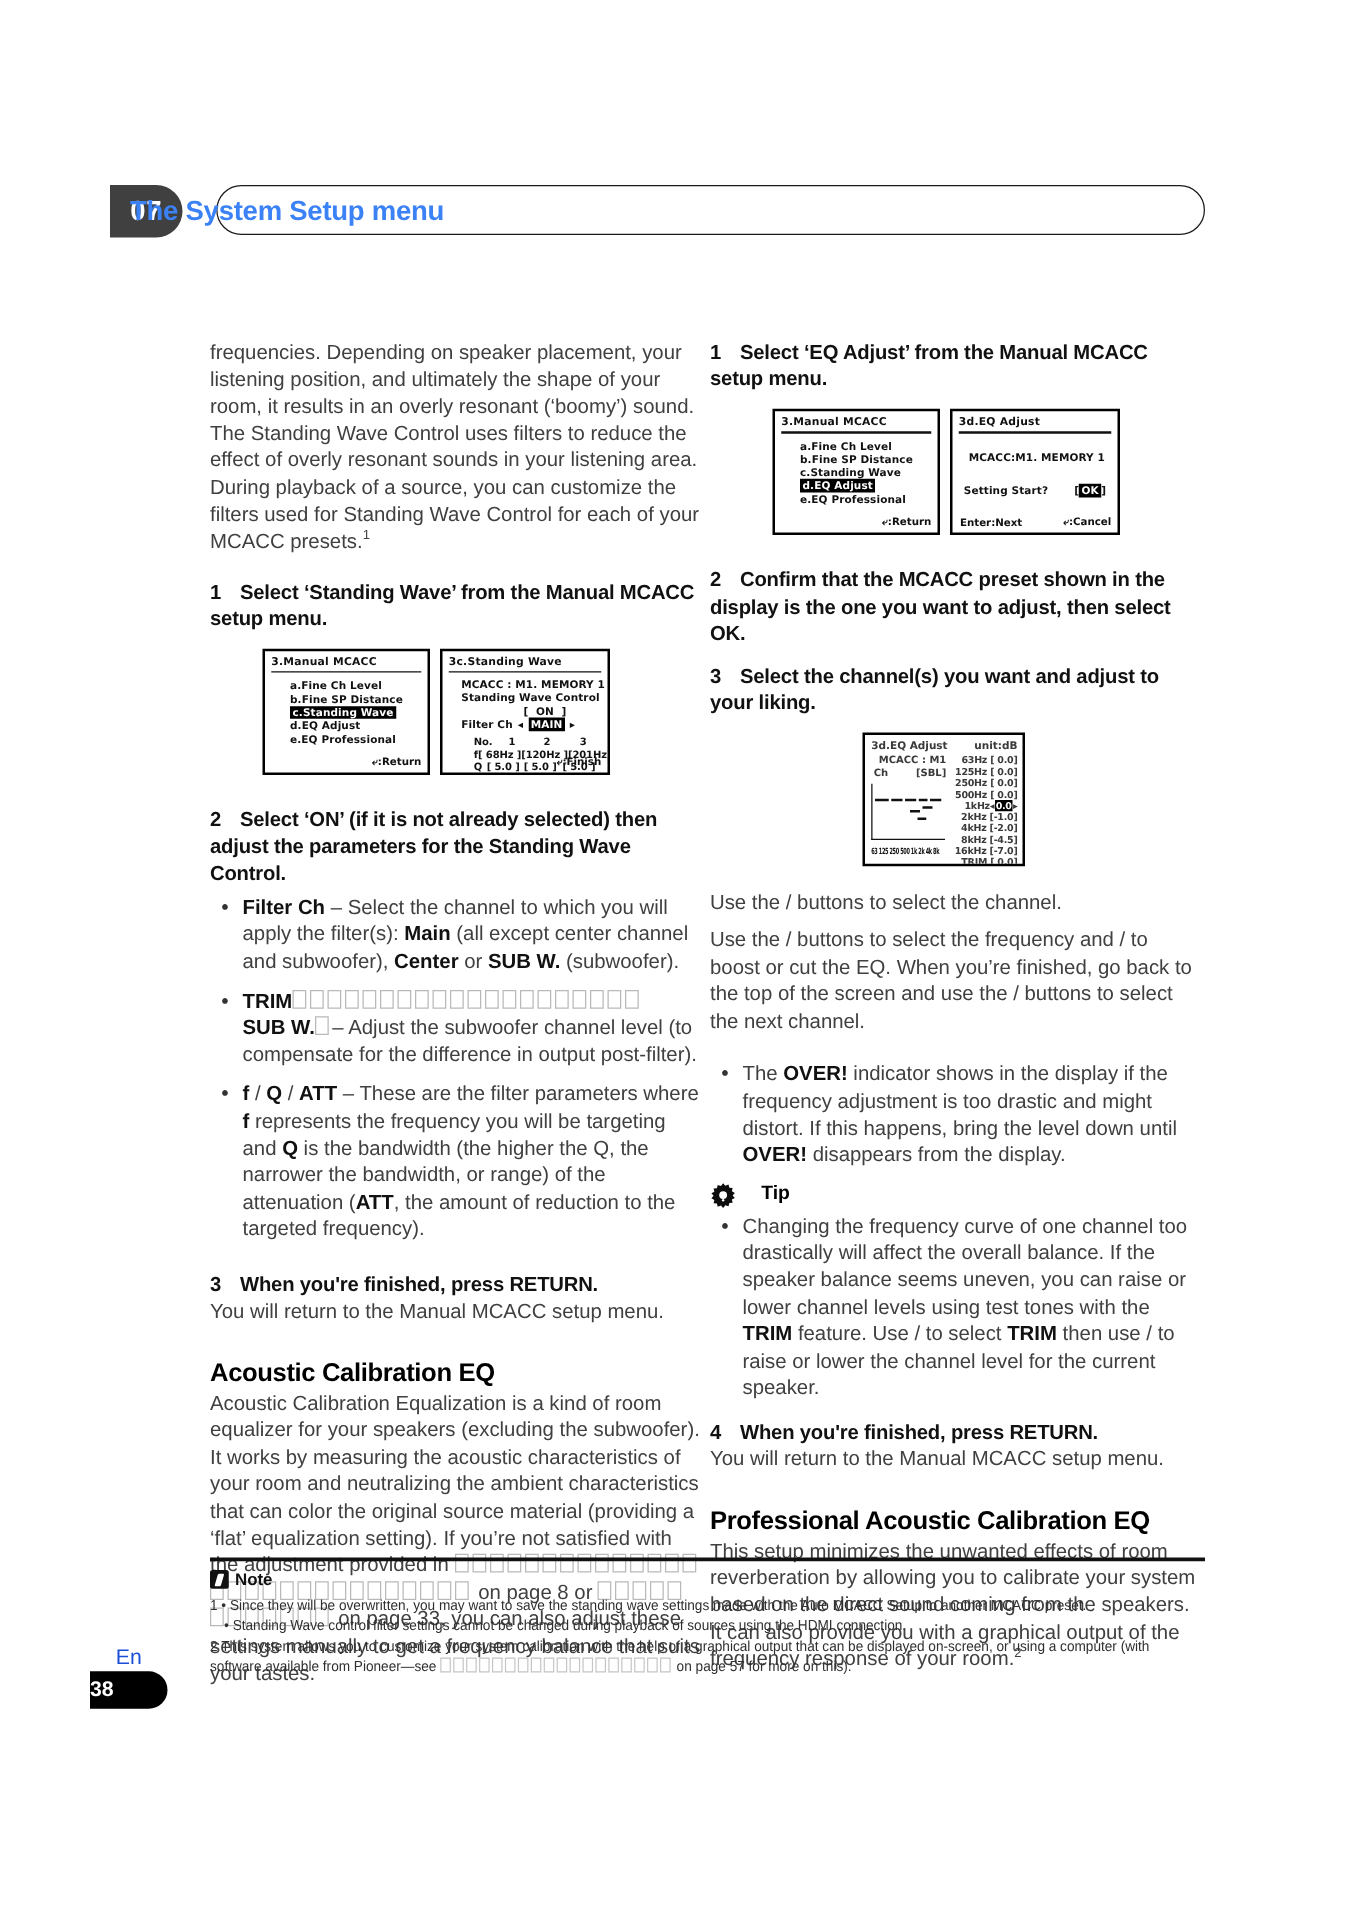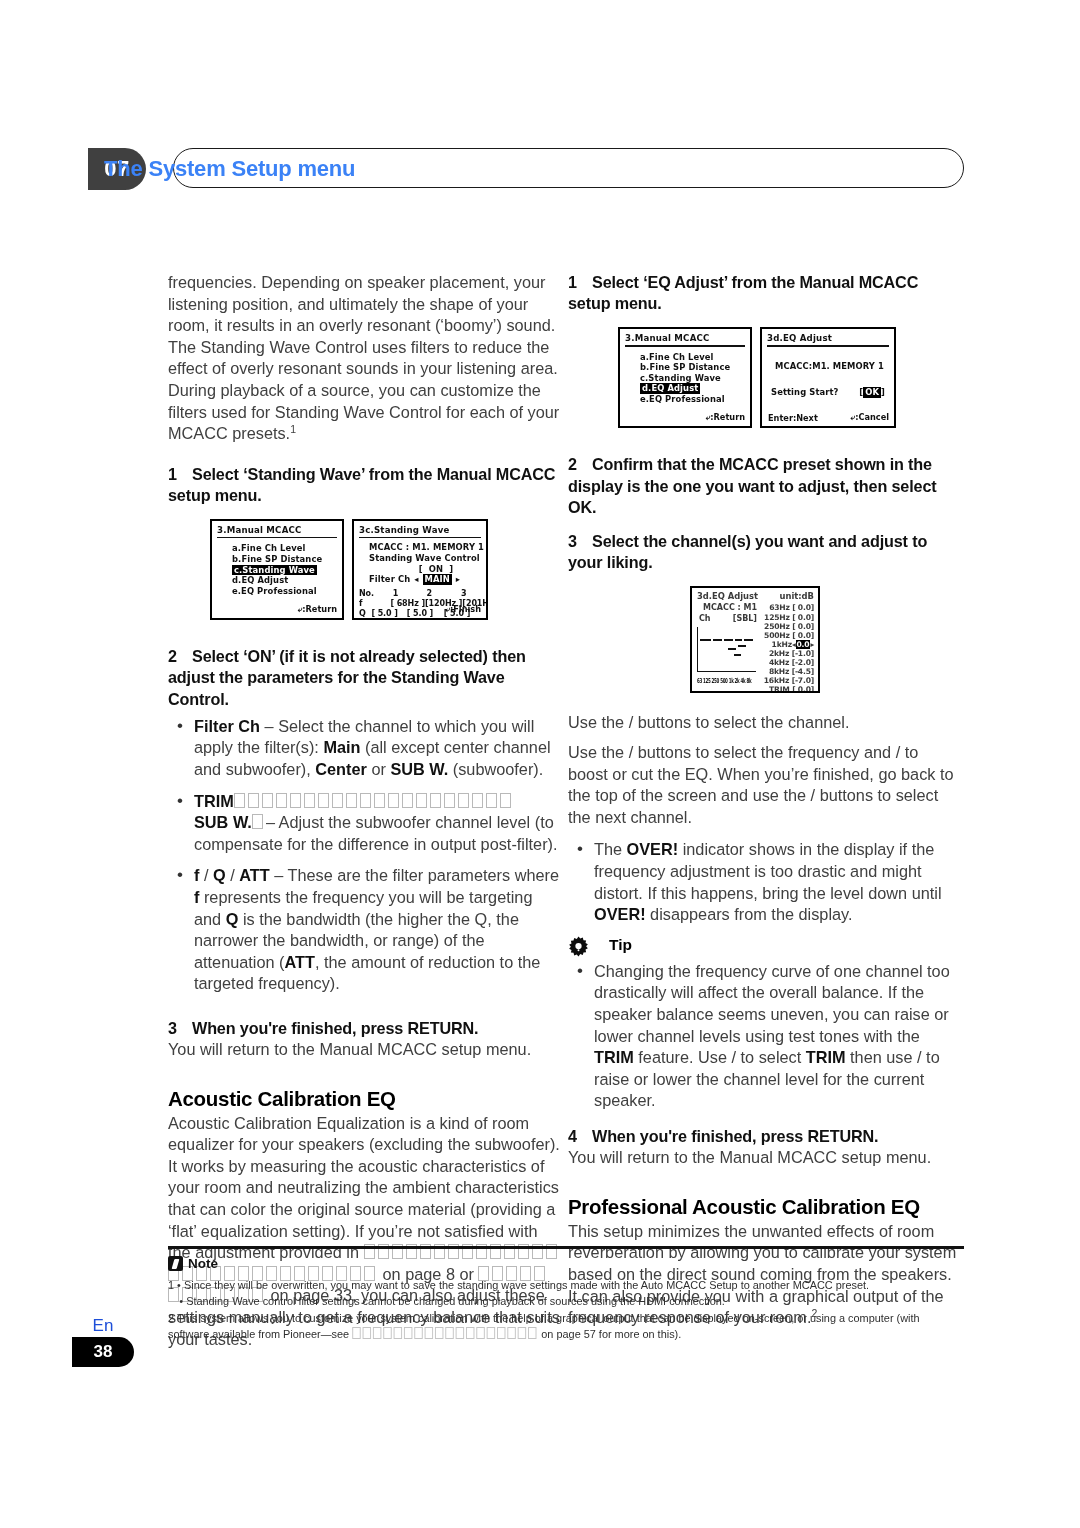--- a/index.html
+++ b/index.html
@@ -319,21 +319,21 @@
     position: absolute;
     left: 72px;
     top: 1337px;
     width: 62px;
     height: 30px;
     background: #000;
     border-radius: 0 15px 15px 0;
     color: #fff;
     font-weight: bold;
     font-size: 17px;
-    text-align: center;
+    text-align: left;
     line-height: 30px;
   }
   .page-lang {
     position: absolute;
     left: 72px;
     top: 1316px;
     width: 62px;
     text-align: center;
     font-size: 17px;
     color: #1d4ed8;
@@ -378,30 +378,30 @@
       <div class="lcd-body" style="padding-top:4px;">
         <div class="sw-line">MCACC  :  M1. MEMORY  1</div>
         <div class="sw-line">Standing  Wave  Control</div>
         <div class="sw-box-row" style="text-align:center; padding-left:32px;">[&nbsp;&nbsp;<span>ON</span>&nbsp;&nbsp;]</div>
         <div class="sw-line" style="display:flex; align-items:center; gap:4px;">
           <span>Filter  Ch</span>
           <span>◂</span>
           <span class="lcd-sel">MAIN</span>
           <span>▸</span>
         </div>
-        <div class="sw-table" style="margin-top:4px;">
+        <div class="sw-table" style="margin-top:4px;margin-left:20px;">
           <div style="display:flex;">
             <span style="width:22px;">No.</span>
             <span style="width:36px;text-align:center;">1</span>
             <span style="width:38px;text-align:center;">2</span>
             <span style="width:38px;text-align:center;">3</span>
           </div>
           <div style="display:flex;">
             <span style="width:14px;">f</span>
-            <span style="width:40px;padding-left:28px;">[&nbsp;<span>68Hz</span>&nbsp;]</span>
+            <span style="width:40px;">[&nbsp;<span>68Hz</span>&nbsp;]</span>
             <span style="width:42px;">[<span>120Hz</span>&nbsp;]</span>
             <span style="width:42px;">[<span>201Hz</span>]</span>
           </div>
           <div style="display:flex;">
             <span style="width:14px;">Q</span>
             <span style="width:40px;">[&nbsp;<span>5.0</span>&nbsp;]</span>
             <span style="width:42px;">[&nbsp;<span>5.0</span>&nbsp;]</span>
             <span style="width:42px;">[&nbsp;<span>5.0</span>&nbsp;]</span>
           </div>
           <div style="display:flex;">
@@ -529,21 +529,21 @@
       </div>
     </div>
   </div>
 
   <div class="spacer-md"></div>
 
   <div class="para">Use the  /        buttons to select the channel.</div>
   <div style="height:8px;"></div>
   <div class="para">Use the  /        buttons to select the frequency and  /       to boost or cut the EQ. When you’re finished, go back to the top of the screen and use the  /        buttons to select the next channel.</div>
 
-  <ul class="bullets" style="margin-top:11px;">
+  <ul class="bullets" style="margin-top:21px;">
     <li><span>The </span><b>OVER!</b><span> indicator shows in the display if the frequency adjustment is too drastic and might distort. If this happens, bring the level down until </span><b>OVER!</b><span> disappears from the display.</span></li>
   </ul>
 
   <div class="tipbar">
     <span class="tip-icon">
       <svg width="21" height="21" viewBox="0 0 24 24" aria-hidden="true">
         <path fill="#0d0d0d" d="M12 0.6l2.0 2.3 2.9-1.1 0.8 3.0 3.0 0.3-0.7 3.0 2.7 1.4-2.0 2.3 2.0 2.3-2.7 1.4 0.7 3.0-3.0 0.3-0.8 3.0-2.9-1.1L12 23.4l-2.0-2.3-2.9 1.1-0.8-3.0-3.0-0.3 0.7-3.0-2.7-1.4 2.0-2.3-2.0-2.3 2.7-1.4-0.7-3.0 3.0-0.3 0.8-3.0 2.9 1.1z"></path>
         <circle cx="12" cy="11.5" r="3.6" fill="#ffffff"></circle>
         <circle cx="12" cy="16.2" r="1.1" fill="#ffffff"></circle>
       </svg>

